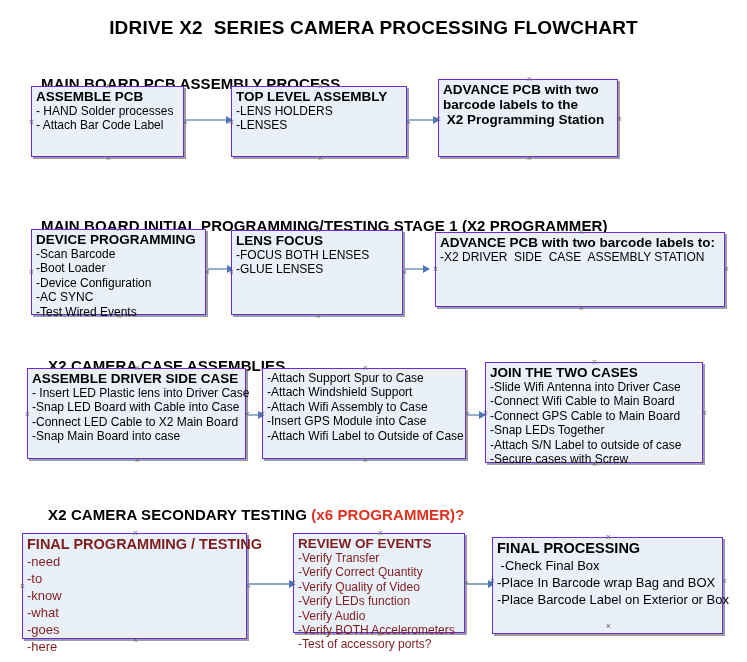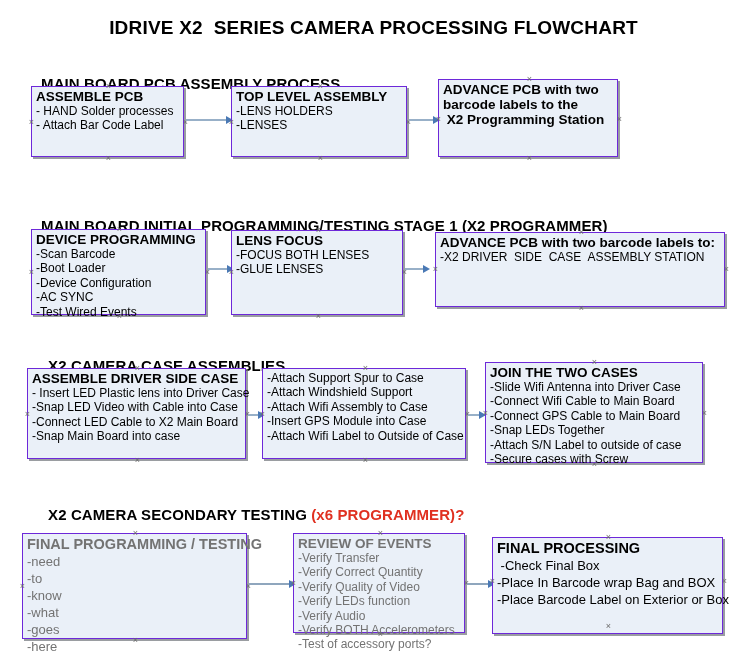--- a/index.html
+++ b/index.html
@@ -61,21 +61,21 @@
     display: block;
   }
   .fbox .bline {
     font-size: 12px;
     line-height: 14.4px;
     white-space: pre;
     display: block;
   }
   .fbox.big .btitle { font-size: 14.5px; line-height: 17px; }
   .fbox.big .bline  { font-size: 13px;  line-height: 17px; }
-  .fbox.red .btitle, .fbox.red .bline { color: #737373; }
+  .fbox.red .btitle, .fbox.red .bline { color: #7f1d1d; }
 
   
   .conn {
     position: absolute;
     height: 2px;
     background: #98b0c8;
   }
   .conn.plain { background: #8fa6bd; }
   .arrowhead {
     position: absolute;
@@ -189,21 +189,21 @@
     <span class="xh" style="left:287px; top:33px;"></span>
   </div>
 
   <div class="section-head" style="left:31px; top:340px;">
     <span>X2 CAMERA CASE ASSEMBLIES</span>
   </div>
 
   <div class="fbox" style="left:27px; top:368px; width:219px; height:91px;">
     <span class="btitle">ASSEMBLE DRIVER SIDE CASE</span>
     <span class="bline">- Insert LED Plastic lens into Driver Case</span>
-    <span class="bline">-Snap LED Video with Cable into Case</span>
+    <span class="bline">-Snap LED Board with Cable into Case</span>
     <span class="bline">-Connect LED Cable to X2 Main Board</span>
     <span class="bline">-Snap Main Board into case</span>
     <span class="xh" style="left:106px; top:-4px;"></span>
     <span class="xh" style="left:106px; top:88px;"></span>
     <span class="xh" style="left:-4px;  top:42px;"></span>
     <span class="xh" style="left:216px; top:42px;"></span>
   </div>
 
   <div class="conn" style="left:248px; top:414px; width:16px;"></div>
   <div class="arrowhead" style="left:258px; top:411px;"></div>

